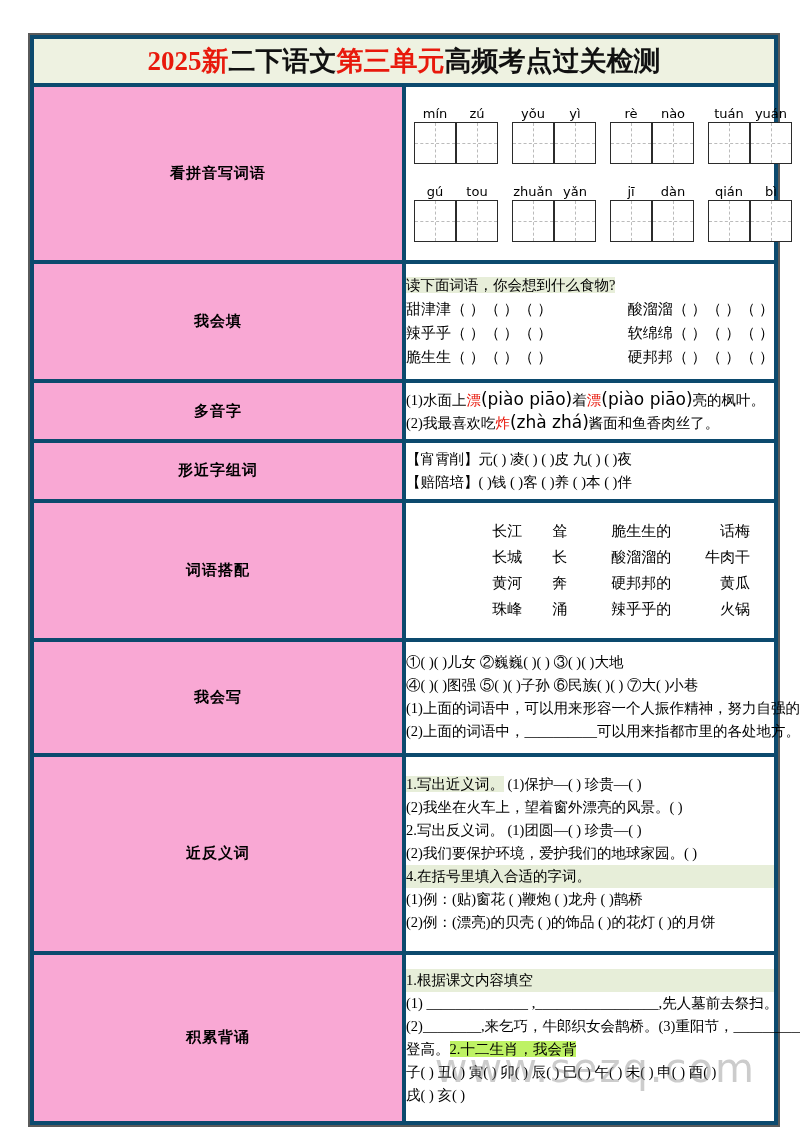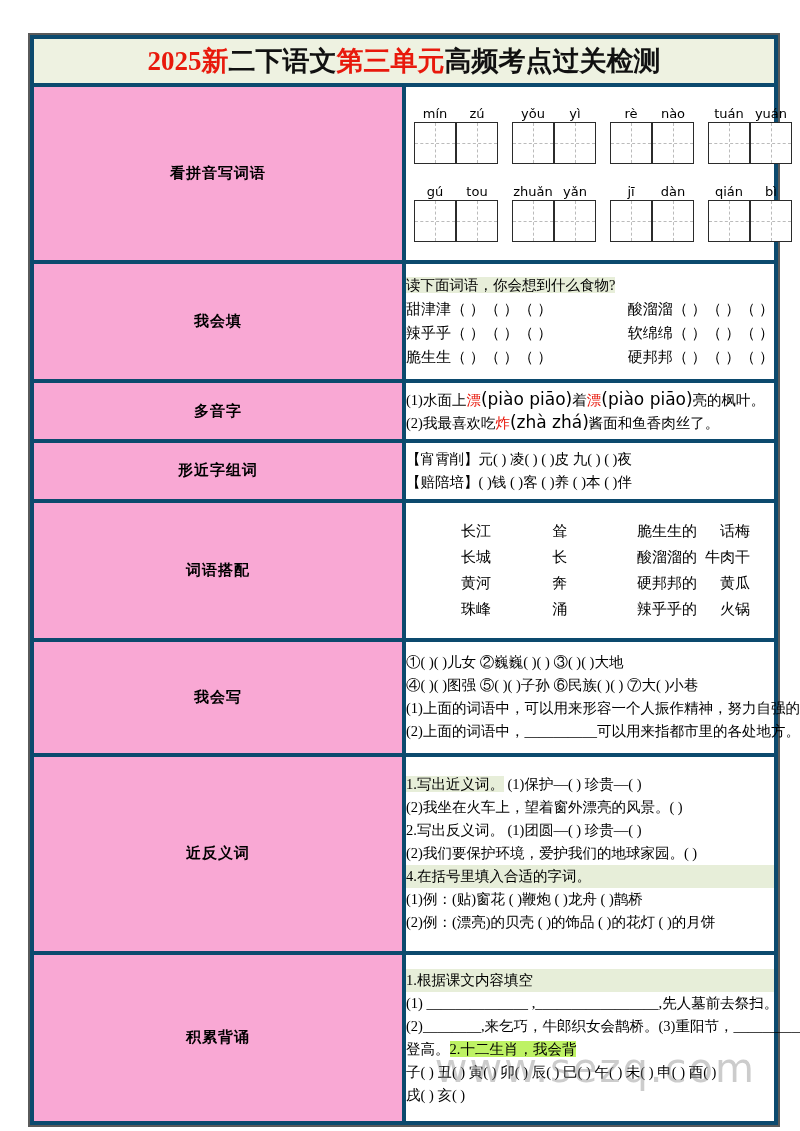--- a/index.html
+++ b/index.html
@@ -149,23 +149,23 @@
   .match-col {
     display: flex;
     flex-direction: column;
   }
   .match-col div {
     font-size: 15px;
     line-height: 26px;
     height: 26px;
     white-space: nowrap;
   }
-  .mc1 { width: 150px; text-align: left; padding-left: 55px; }
+  .mc1 { width: 150px; text-align: right; padding-left: 55px; }
   .mc2 { width: 120px; text-align: left; padding-left: 30px;}
-  .mc3 { width: 210px; text-align: right; padding-left: 10px;}
+  .mc3 { width: 210px; text-align: left; padding-left: 10px;}
   .mc4 { width: 130px; text-align: right; padding-right: 24px;}
 
   .wm {
     position: absolute;
     right: 22px;
     bottom: 34px;
     font-family: "DejaVu Sans", sans-serif;
     font-size: 40px;
     color: rgba(120,120,120,0.38);
     letter-spacing: 2px;

